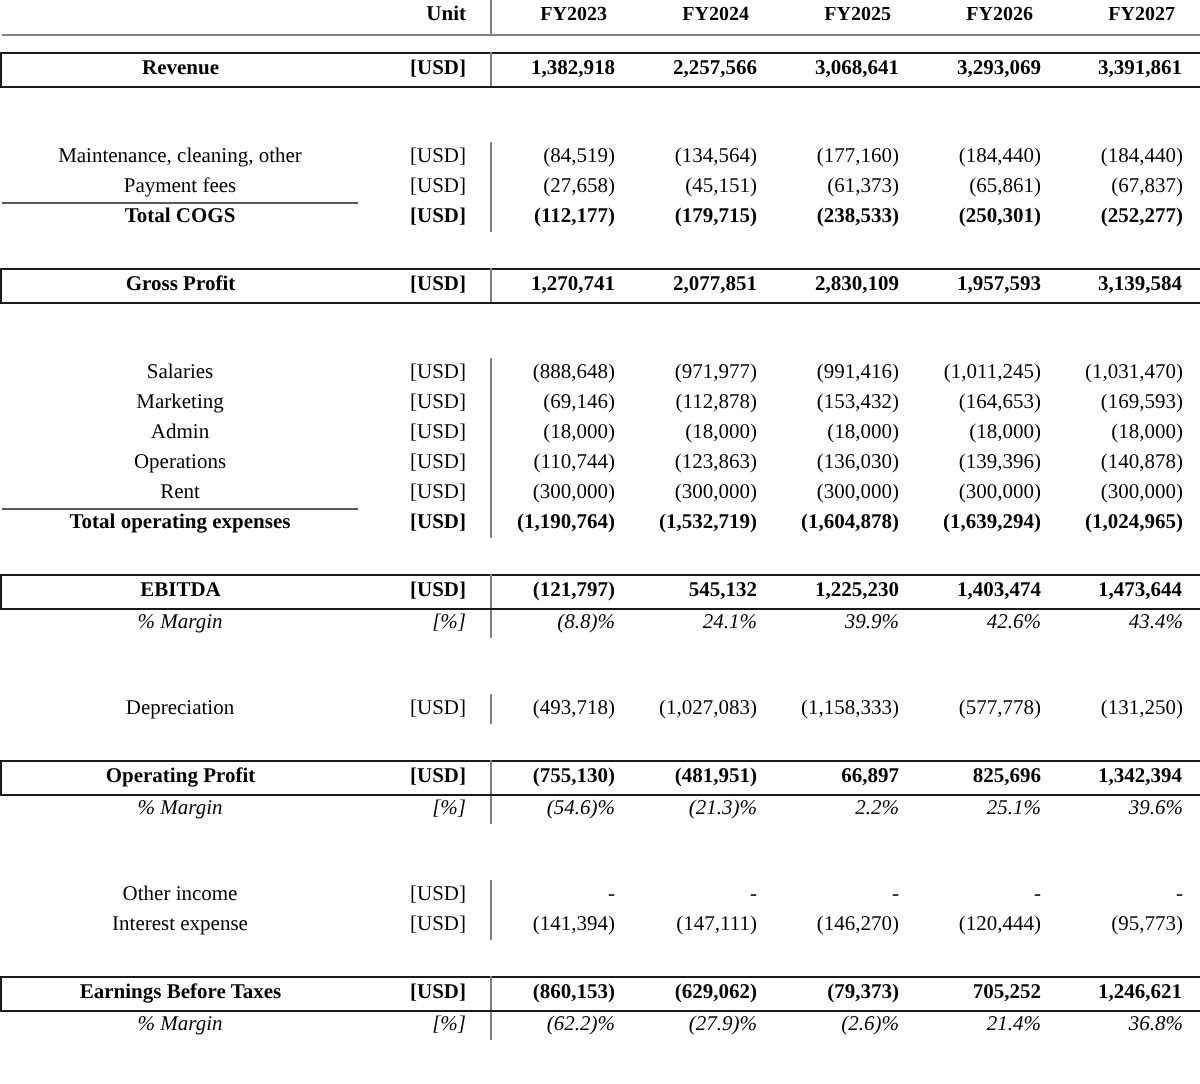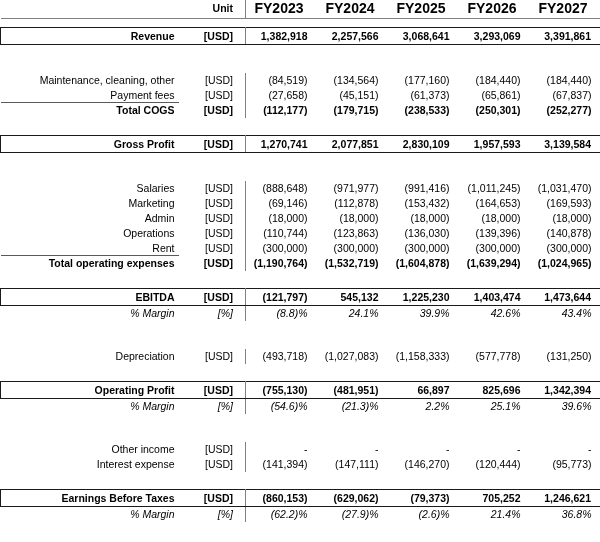--- a/index.html
+++ b/index.html
@@ -13,20 +13,21 @@
     font-family: "Liberation Sans", sans-serif;
     color: #000000;
     overflow: hidden;
   }
 
   #sheet {
     position: relative;
     width: 564px;
     height: 542px;
     box-sizing: border-box;
+    font-family: Liberation Serif, serif;
   }
 
   table.pnl {
     width: 600px;
     border-collapse: collapse;
     table-layout: fixed;
     font-size: 10.5px;
   }
 
   table.pnl col.c-label  { width: 178px; }
@@ -40,41 +41,41 @@
     white-space: nowrap;
   }
 
   
   tr.r      { height: 15px; }
   tr.r-gap  { height: 14px; }
   tr.r-gap td { font-size: 1px; line-height: 1px; }
 
   
   .lbl {
-    text-align: right;
+    text-align: center;
     padding-left: 5px;
     padding-right: 4px;
   }
   .unit {
     text-align: right;
     padding-right: 12px;
   }
   .val {
     text-align: right;
     padding-right: 9px;
   }
 
   
   .unit, .hd-unit { border-right: 1px solid #808080; }
 
   
   tr.header { height: 17px; }
   .hd {
     font-weight: bold;
-    font-size: 14px;
+    font-size: 10px;
     text-align: right;
     padding-right: 13px;
     padding-bottom: 2px;
   }
   .hd-unit {
     font-weight: bold;
     font-size: 10.5px;
     text-align: right;
     padding-right: 12px;
     padding-bottom: 2px;

